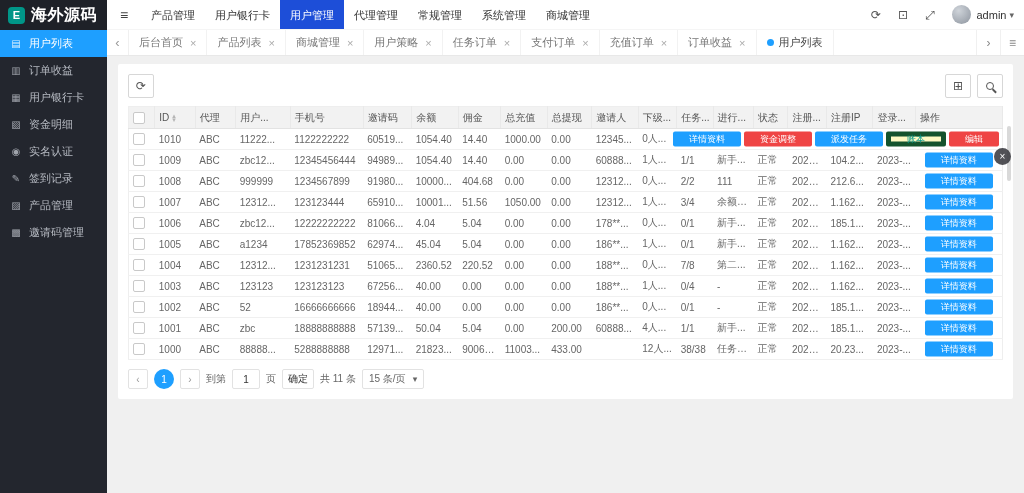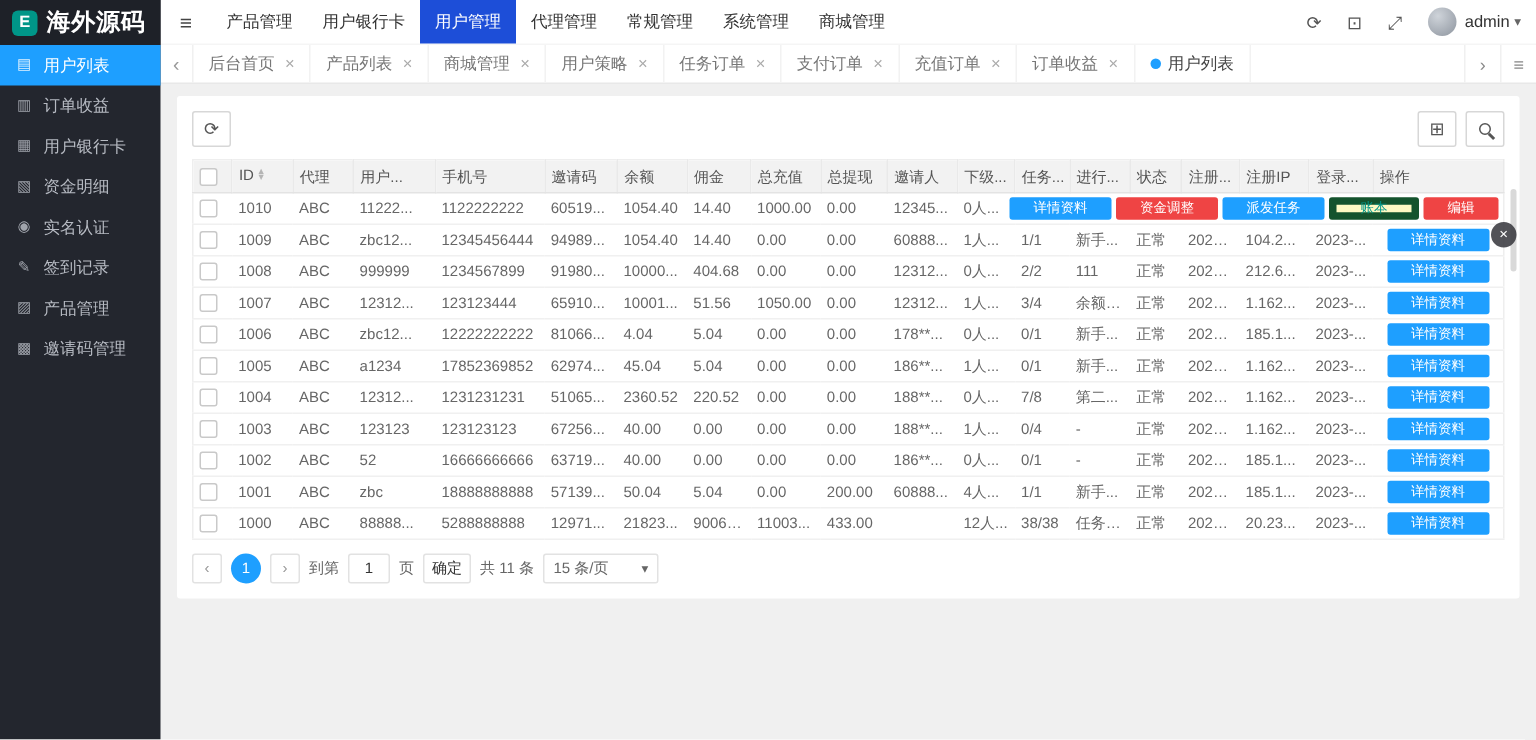--- a/index.html
+++ b/index.html
@@ -62,21 +62,21 @@
   .b-blue{background:#1E9FFF}
   .b-red{background:#ef4444}
   .b-teal{background:#ef4444}
   .b-plain{background:#fef9c3;border:5px solid #14532d;color:#009688}
 
   .pager{display:flex;align-items:center;gap:6px;margin-top:9px;font-size:10px;color:#666}
   .pg-btn{min-width:20px;height:20px;border:1px solid #e2e2e2;background:#fff;display:flex;align-items:center;justify-content:center;color:#999;border-radius:2px;cursor:pointer;padding:0 5px}
   .pg-confirm{color:#333}
   .pg-cur{width:20px;height:20px;border-radius:50%;background:#1E9FFF;color:#fff;display:flex;align-items:center;justify-content:center;cursor:pointer}
   .pg-input{width:28px;height:20px;border:1px solid #e2e2e2;border-radius:2px;text-align:center;font-size:10px;color:#333;background:#fff}
-  .pg-select{height:20px;border:1px solid #e2e2e2;border-radius:2px;background:#fff;display:flex;align-items:center;padding:0 6px;gap:22px;cursor:pointer}
+  .pg-select{height:20px;border:1px solid #e2e2e2;border-radius:2px;background:#fff;display:flex;align-items:center;padding:0 6px;gap:7px;cursor:pointer}
   .pg-select .caret{margin-right:0}
 
   .float-close{position:absolute;left:994px;top:148px;width:17px;height:17px;border-radius:50%;background:rgba(52,52,58,.85);color:#fff;display:flex;align-items:center;justify-content:center;font-size:10px;z-index:6;cursor:pointer}
   .vscroll{position:absolute;right:2px;top:62px;width:4px;height:55px;background:#d9d9d9;border-radius:2px;cursor:pointer}
 </style>
 </head>
 <body>
 
 <div class="sidebar">
   <div class="logo">
@@ -473,21 +473,21 @@
             </td>
           </tr>
           <tr>
             <td>
               <div class="cb"></div>
             </td>
             <td>1002</td>
             <td>ABC</td>
             <td>52</td>
             <td>16666666666</td>
-            <td>63719...</td>
+            <td>18944...</td>
             <td>40.00</td>
             <td>0.00</td>
             <td>0.00</td>
             <td>0.00</td>
             <td>186**...</td>
             <td>0人...</td>
             <td>0/1</td>
             <td>-</td>
             <td>正常</td>
             <td>2023-...</td>

